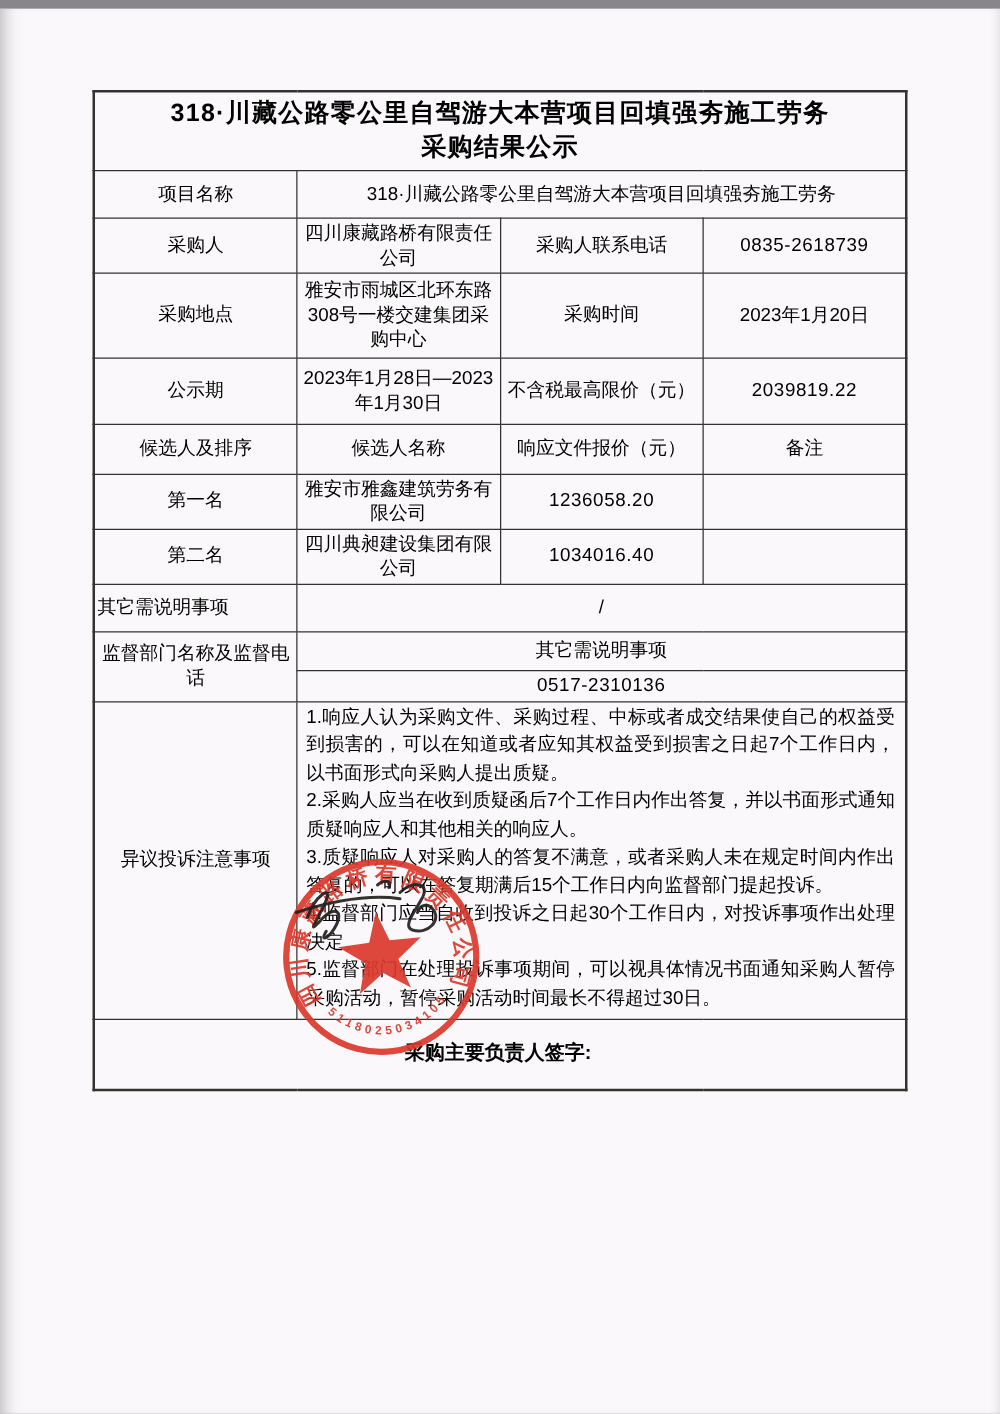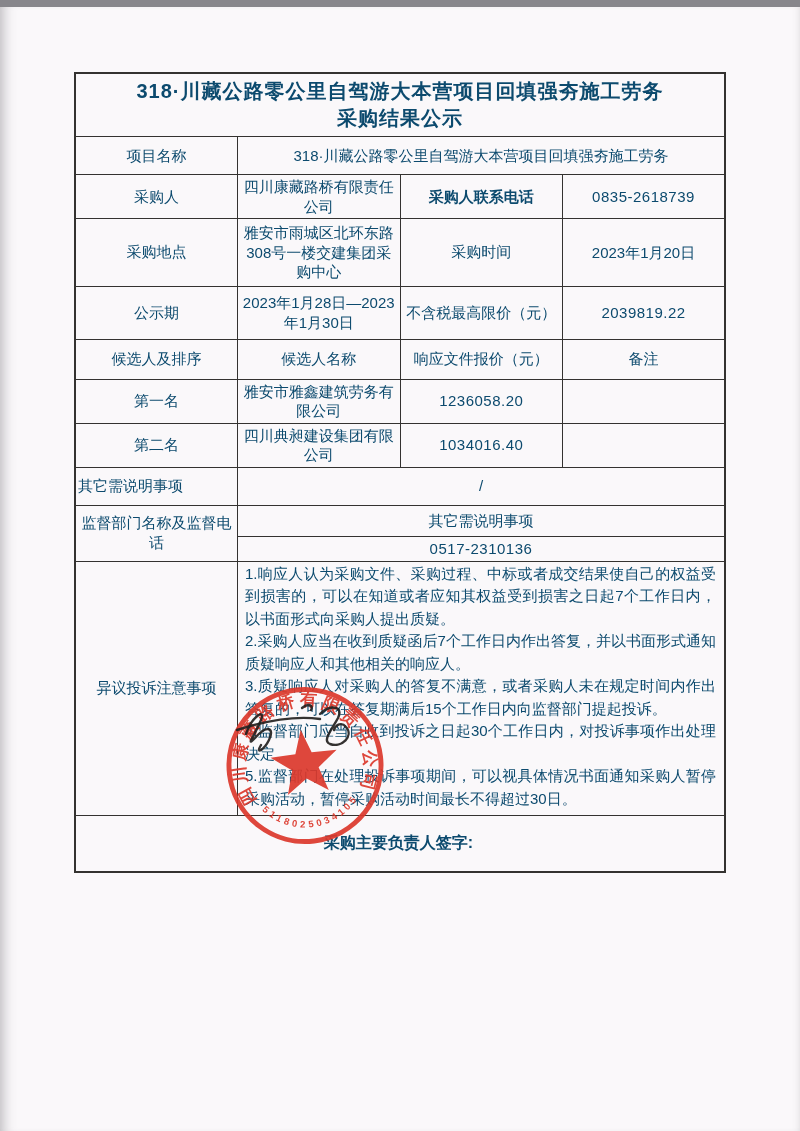--- a/index.html
+++ b/index.html
@@ -17,21 +17,21 @@
   }
   table.doc{
     position:absolute;left:74px;top:72px;width:652px;
     border-collapse:collapse;table-layout:fixed;
     border:2px solid #343230;
     background:transparent;
   }
   td{
     border:1.5px solid #343230;
     text-align:center;vertical-align:middle;
-    font-size:15px;line-height:1.3;color:#0c4a6e;
+    font-size:15px;line-height:1.3;color:#000000;
     padding:2px 3px;overflow:hidden;
   }
   .c1{width:71px;}.c2{width:339px;}.c3{width:113px;}.c4{width:129px;}
   tr.h-title{height:53px;} tr.h38{height:38px;} tr.h40{height:40px;}
   tr.h53{height:53px;} tr.h33{height:33px;} tr.h32{height:32px;padding-left:20px;}
   tr.h31{height:31px;} tr.h25{height:25px;} tr.h201{height:201px;} tr.h56{height:56px;}
   .title-cell{font-size:20px;font-weight:bold;letter-spacing:1px;line-height:1.35;padding:4px 6px;}
   .title-cell span{display:block;}
   .label{line-height:1.32;}
   .objection-cell{
@@ -62,21 +62,21 @@
         <span>采购结果公示</span>
       </td>
     </tr>
     <tr class="h38">
       <td class="c1 label">项目名称</td>
       <td colspan="3">318·川藏公路零公里自驾游大本营项目回填强夯施工劳务</td>
     </tr>
     <tr class="h38">
       <td class="c1 label">采购人</td>
       <td class="c2">四川康藏路桥有限责任公司</td>
-      <td class="c3 label" style="padding:2px 1px;font-weight:bold;">采购人联系电话</td>
+      <td class="c3 label" style="padding:2px 1px;">采购人联系电话</td>
       <td class="c4 num">0835-2618739</td>
     </tr>
     <tr class="h40">
       <td class="c1 label">采购地点</td>
       <td class="c2" style="padding:4px 1px;margin-left:41px;">雅安市雨城区北环东路308号一楼交建集团采购中心</td>
       <td class="c3 label">采购时间</td>
       <td class="c4">2023年1月20日</td>
     </tr>
     <tr class="h53">
       <td class="c1 label">公示期</td>

